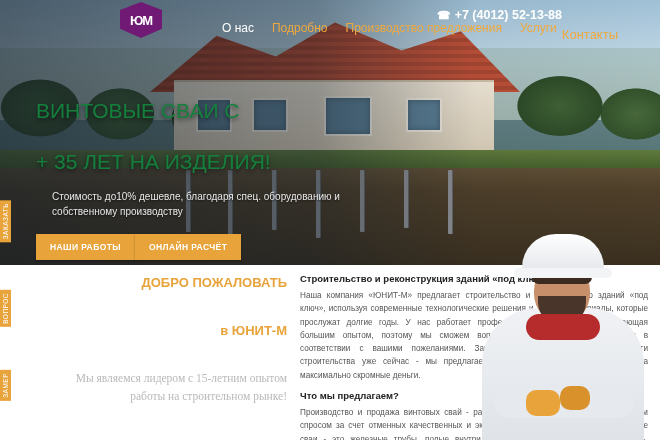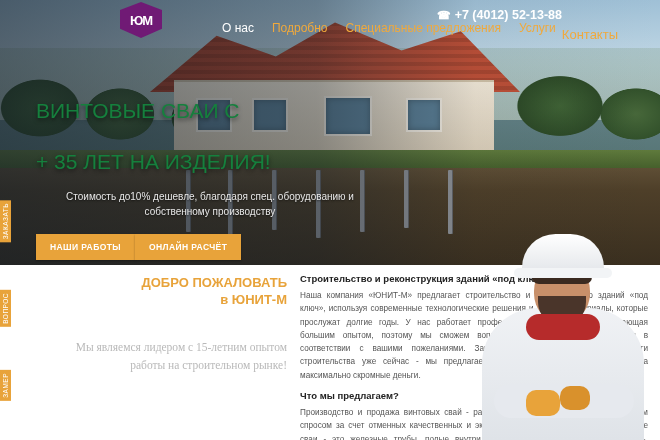--- a/index.html
+++ b/index.html
@@ -120,24 +120,23 @@
   .hero-copy {
     position: absolute; left: 36px; top: 98px; width: 410px; z-index: 15;
   }
   .hero-title {
     color: #15803d;
     font-size: 21px; font-weight: normal; line-height: 1.22;
     text-shadow: 0 2px 4px rgba(0,0,0,0.55);
     margin: 0 0 14px 0;
   }
   .hero-sub {
-    color: #e8e8e8; font-size: 10px; line-height: 1.55; margin: 0 0 14px 4px;
+    color: #e8e8e8; font-size: 10px; line-height: 1.55; margin: 0 0 14px 16px;
     text-shadow: 0 1px 2px rgba(0,0,0,0.6);
     max-width: 340px;
-    text-align: center;
   }
   .hero-btns { display: flex; }
   .btn {
     display: inline-block;
     background: #e8a33a;
     color: #ffffff;
     font-size: 8.5px; font-weight: bold;
     letter-spacing: 0.4px;
     padding: 8px 14px;
     border: none; cursor: pointer;
@@ -207,21 +206,21 @@
     background: #ffffff;
   }
   .left-col {
     position: absolute; left: 30px; top: 10px; width: 245px;
     text-align: right;
   }
   .welcome {
     color: #e8a33a; font-size: 13px; font-weight: bold; line-height: 1.3;
     margin: 0;
   }
-  .welcome .line2 { display: block; }
+  .welcome .line2 { display: block; margin-top: 31px; }
   .left-sub {
     margin-top: 30px;
     color: #b9b9b9; font-size: 11.5px; line-height: 1.55;
     font-family: "Liberation Serif", serif;
   }
   .right-col {
     position: absolute; left: 288px; top: 8px; width: 348px;
   }
   .rc-h {
     font-size: 9.5px; font-weight: bold; color: #222222; margin: 0 0 5px 0;
@@ -268,21 +267,21 @@
       <div class="logo-badge">ЮМ</div>
     </div>
 
     <div class="phone">
       <span class="ico">☎</span><span>+7 (4012) 52-13-88</span>
     </div>
 
     <div class="nav">
       <a href="#">О нас</a>
       <a href="#" class="accent">Подробно</a>
-      <a href="#" class="accent">Специальные предложения</a>
+      <a href="#" class="accent">Производство предложения</a>
       <a href="#" class="accent">Услуги</a>
     </div>
     <div class="nav-right">Контакты</div>
   </div>
 
   <div class="hero-copy">
     <h1 class="hero-title">
       <span>ВИНТОВЫЕ СВАИ С</span><br>
       <br>
       <span>+ 35 ЛЕТ НА ИЗДЕЛИЯ!</span>

